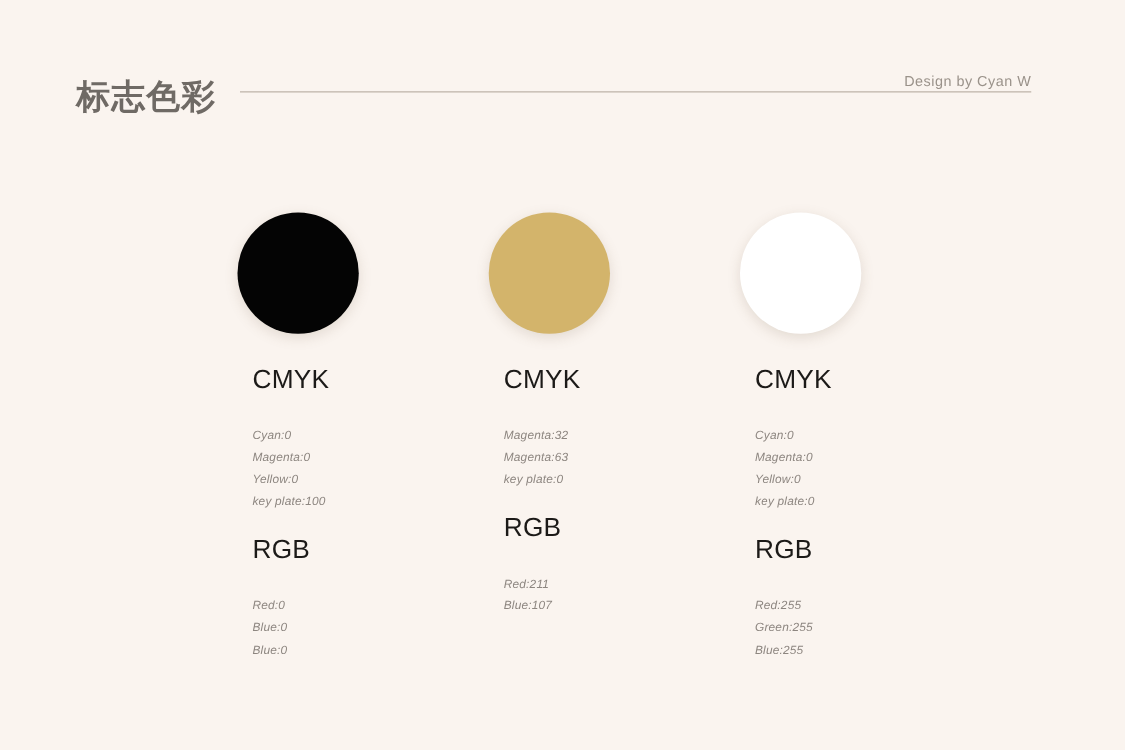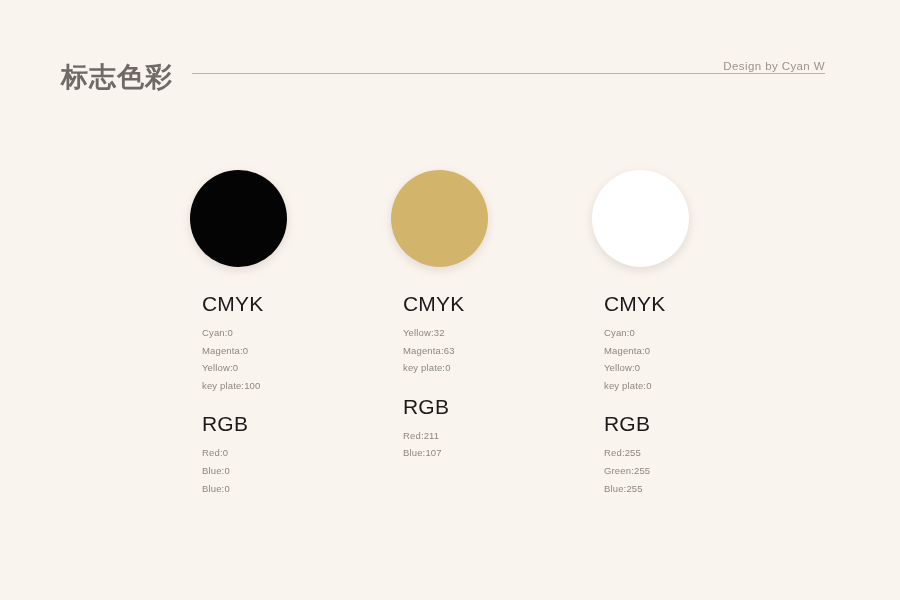--- a/index.html
+++ b/index.html
@@ -82,21 +82,22 @@
   }
   .section-heading {
     font-size: 21px;
     font-weight: normal;
     color: #1c1a18;
     letter-spacing: 0.2px;
     line-height: 1;
     white-space: nowrap;
   }
   .detail-list {
-    margin-top: 10px;
+    margin-top: 26px;
+    font-style: italic;
   }
   .detail-line {
     font-size: 9.5px;
     color: #8d8680;
     line-height: 17.6px;
     letter-spacing: 0.15px;
     white-space: nowrap;
   }
 
   .cmyk-block { margin-top: 26px; }
@@ -132,21 +133,21 @@
         <div class="detail-line">Blue:0</div>
       </div>
     </div>
   </div>
 
   <div class="swatch-column col-1">
     <div class="swatch-circle" style="background:#d3b46b;"></div>
     <div class="section-block cmyk-block">
       <div class="section-heading">CMYK</div>
       <div class="detail-list">
-        <div class="detail-line">Yellow:32</div>
+        <div class="detail-line">Magenta:32</div>
         <div class="detail-line">Magenta:63</div>
         <div class="detail-line">key plate:0</div>
       </div>
     </div>
     <div class="section-block rgb-block">
       <div class="section-heading">RGB</div>
       <div class="detail-list">
         <div class="detail-line">Red:211</div>
         <div class="detail-line">Blue:107</div>
       </div>

